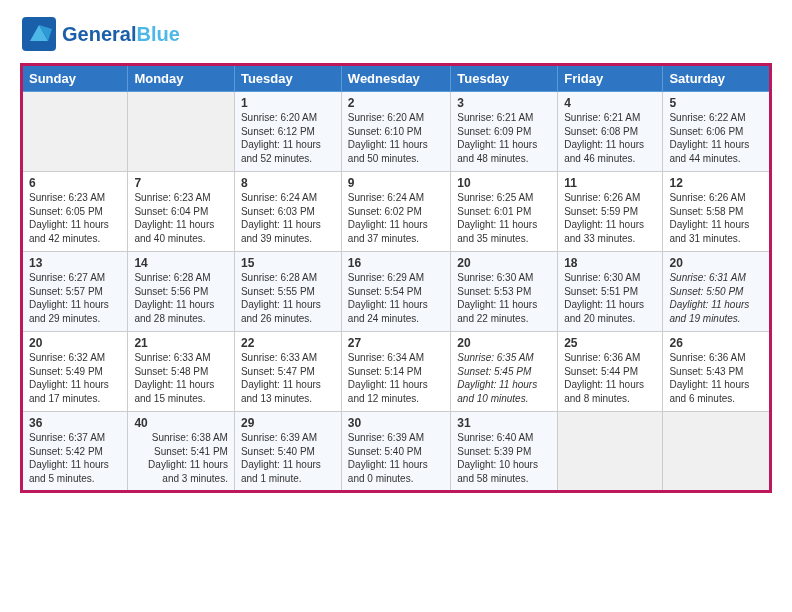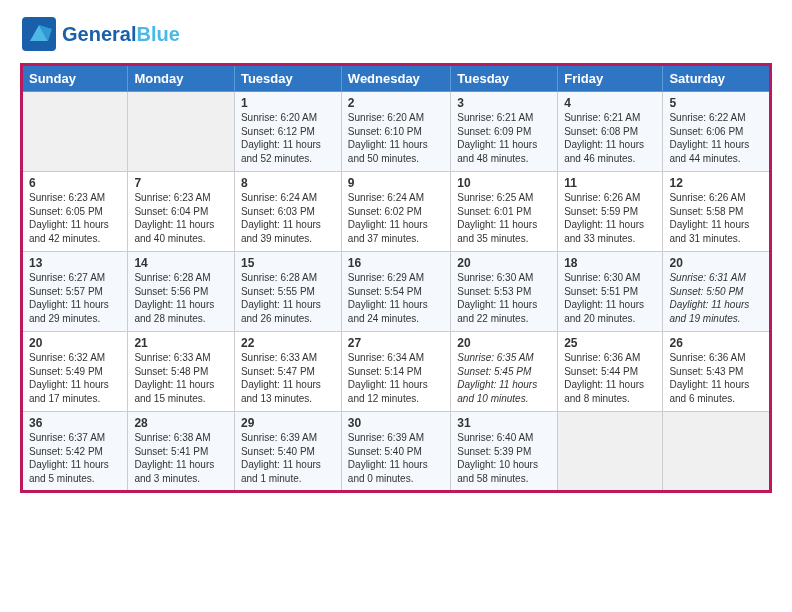--- a/index.html
+++ b/index.html
@@ -318,22 +318,22 @@
         </tr>
         <tr>
           <td>
             <span class="day-num">36</span>
             <div class="day-info" style="white-space: pre-line;">Sunrise: 6:37 AM
 Sunset: 5:42 PM
 Daylight: 11 hours
 and 5 minutes.</div>
           </td>
           <td>
-            <span class="day-num">28</span>
-            <div class="day-info" style="white-space: pre-line;">Sunrise: 6:38 AM
+            <span class="day-num">40</span>
+            <div class="day-info" style="white-space: pre-line; text-align: right;">Sunrise: 6:38 AM
 Sunset: 5:41 PM
 Daylight: 11 hours
 and 3 minutes.</div>
           </td>
           <td>
             <span class="day-num">29</span>
             <div class="day-info" style="white-space: pre-line;">Sunrise: 6:39 AM
 Sunset: 5:40 PM
 Daylight: 11 hours
 and 1 minute.</div>

